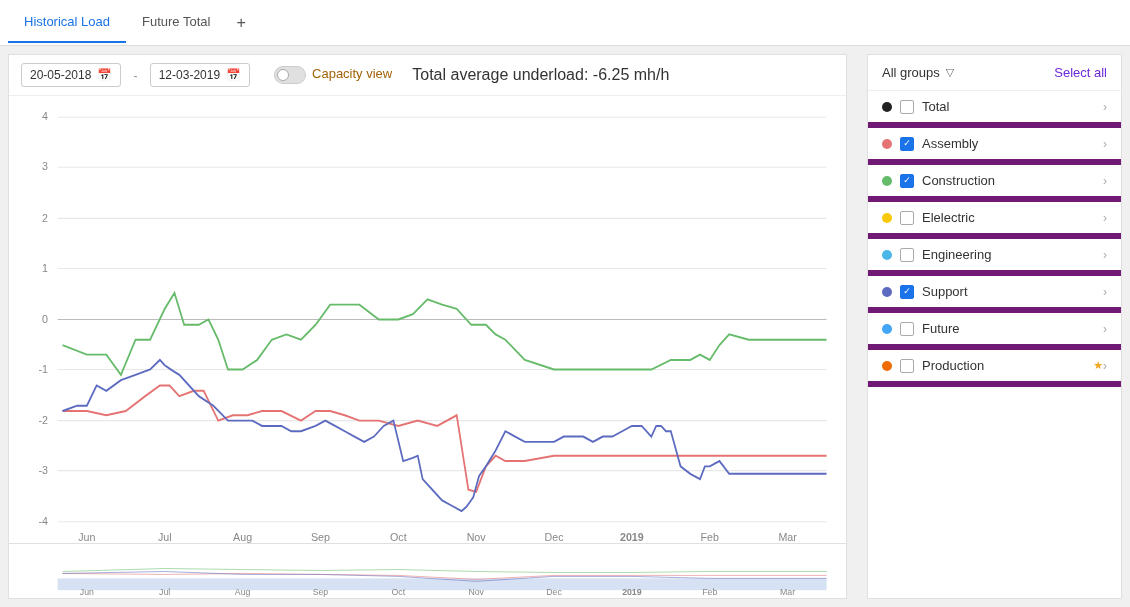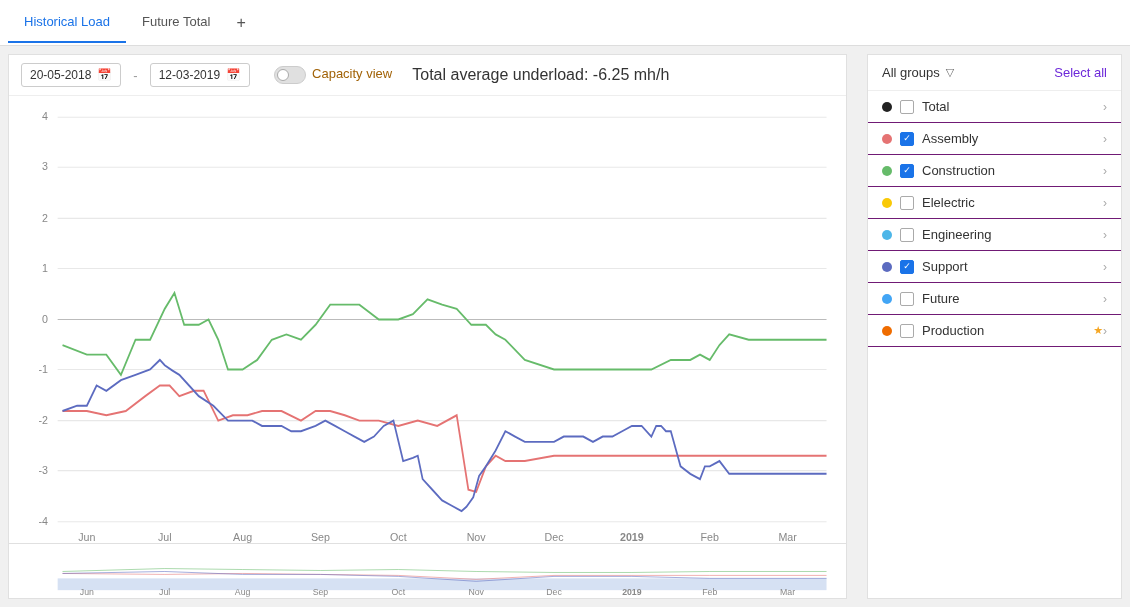--- a/index.html
+++ b/index.html
@@ -37,21 +37,21 @@
     .mini-chart-wrapper { height: 55px; border-top: 1px solid #e0e0e0; position: relative; flex-shrink: 0; }
     .mini-chart-svg { width: 100%; height: 100%; }
 
     
     .right-panel { width: 255px; background: #fff; border: 1px solid #e0e0e0; margin: 8px 8px 8px 20px; overflow-y: auto; flex-shrink: 0; }
     .panel-header { display: flex; justify-content: space-between; align-items: center; padding: 10px 14px; border-bottom: 1px solid #eee; }
     .all-groups { display: flex; align-items: center; gap: 6px; font-size: 13px; font-weight: 500; color: #333; }
     .filter-icon { color: #666; font-size: 11px; }
     .select-all { color: #6d28d9; font-size: 13px; cursor: pointer; }
 
-    .group-item { display: flex; align-items: center; padding: 8px 14px; border-bottom: 1px solid #701a75; cursor: pointer; }
+    .group-item { display: flex; align-items: center; padding: 8px 14px; border-bottom: 6px solid #701a75; cursor: pointer; }
     .dot { width: 10px; height: 10px; border-radius: 50%; flex-shrink: 0; margin-right: 8px; }
     .checkbox { width: 14px; height: 14px; border: 1.5px solid #aaa; border-radius: 2px; display: flex; align-items: center; justify-content: center; flex-shrink: 0; margin-right: 8px; background: #fff; }
     .checkbox.checked { background: #1a73e8; border-color: #1a73e8; }
     .checkbox.checked::after { content: '✓'; color: #fff; font-size: 9px; line-height: 1; }
     .group-name { flex: 1; font-size: 13px; color: #333; }
     .chevron { color: #aaa; font-size: 12px; }
     .star-icon { color: #f5a623; font-size: 11px; margin-left: 4px; }
 
     
     .y-label { font-size: 11px; fill: #888; }

